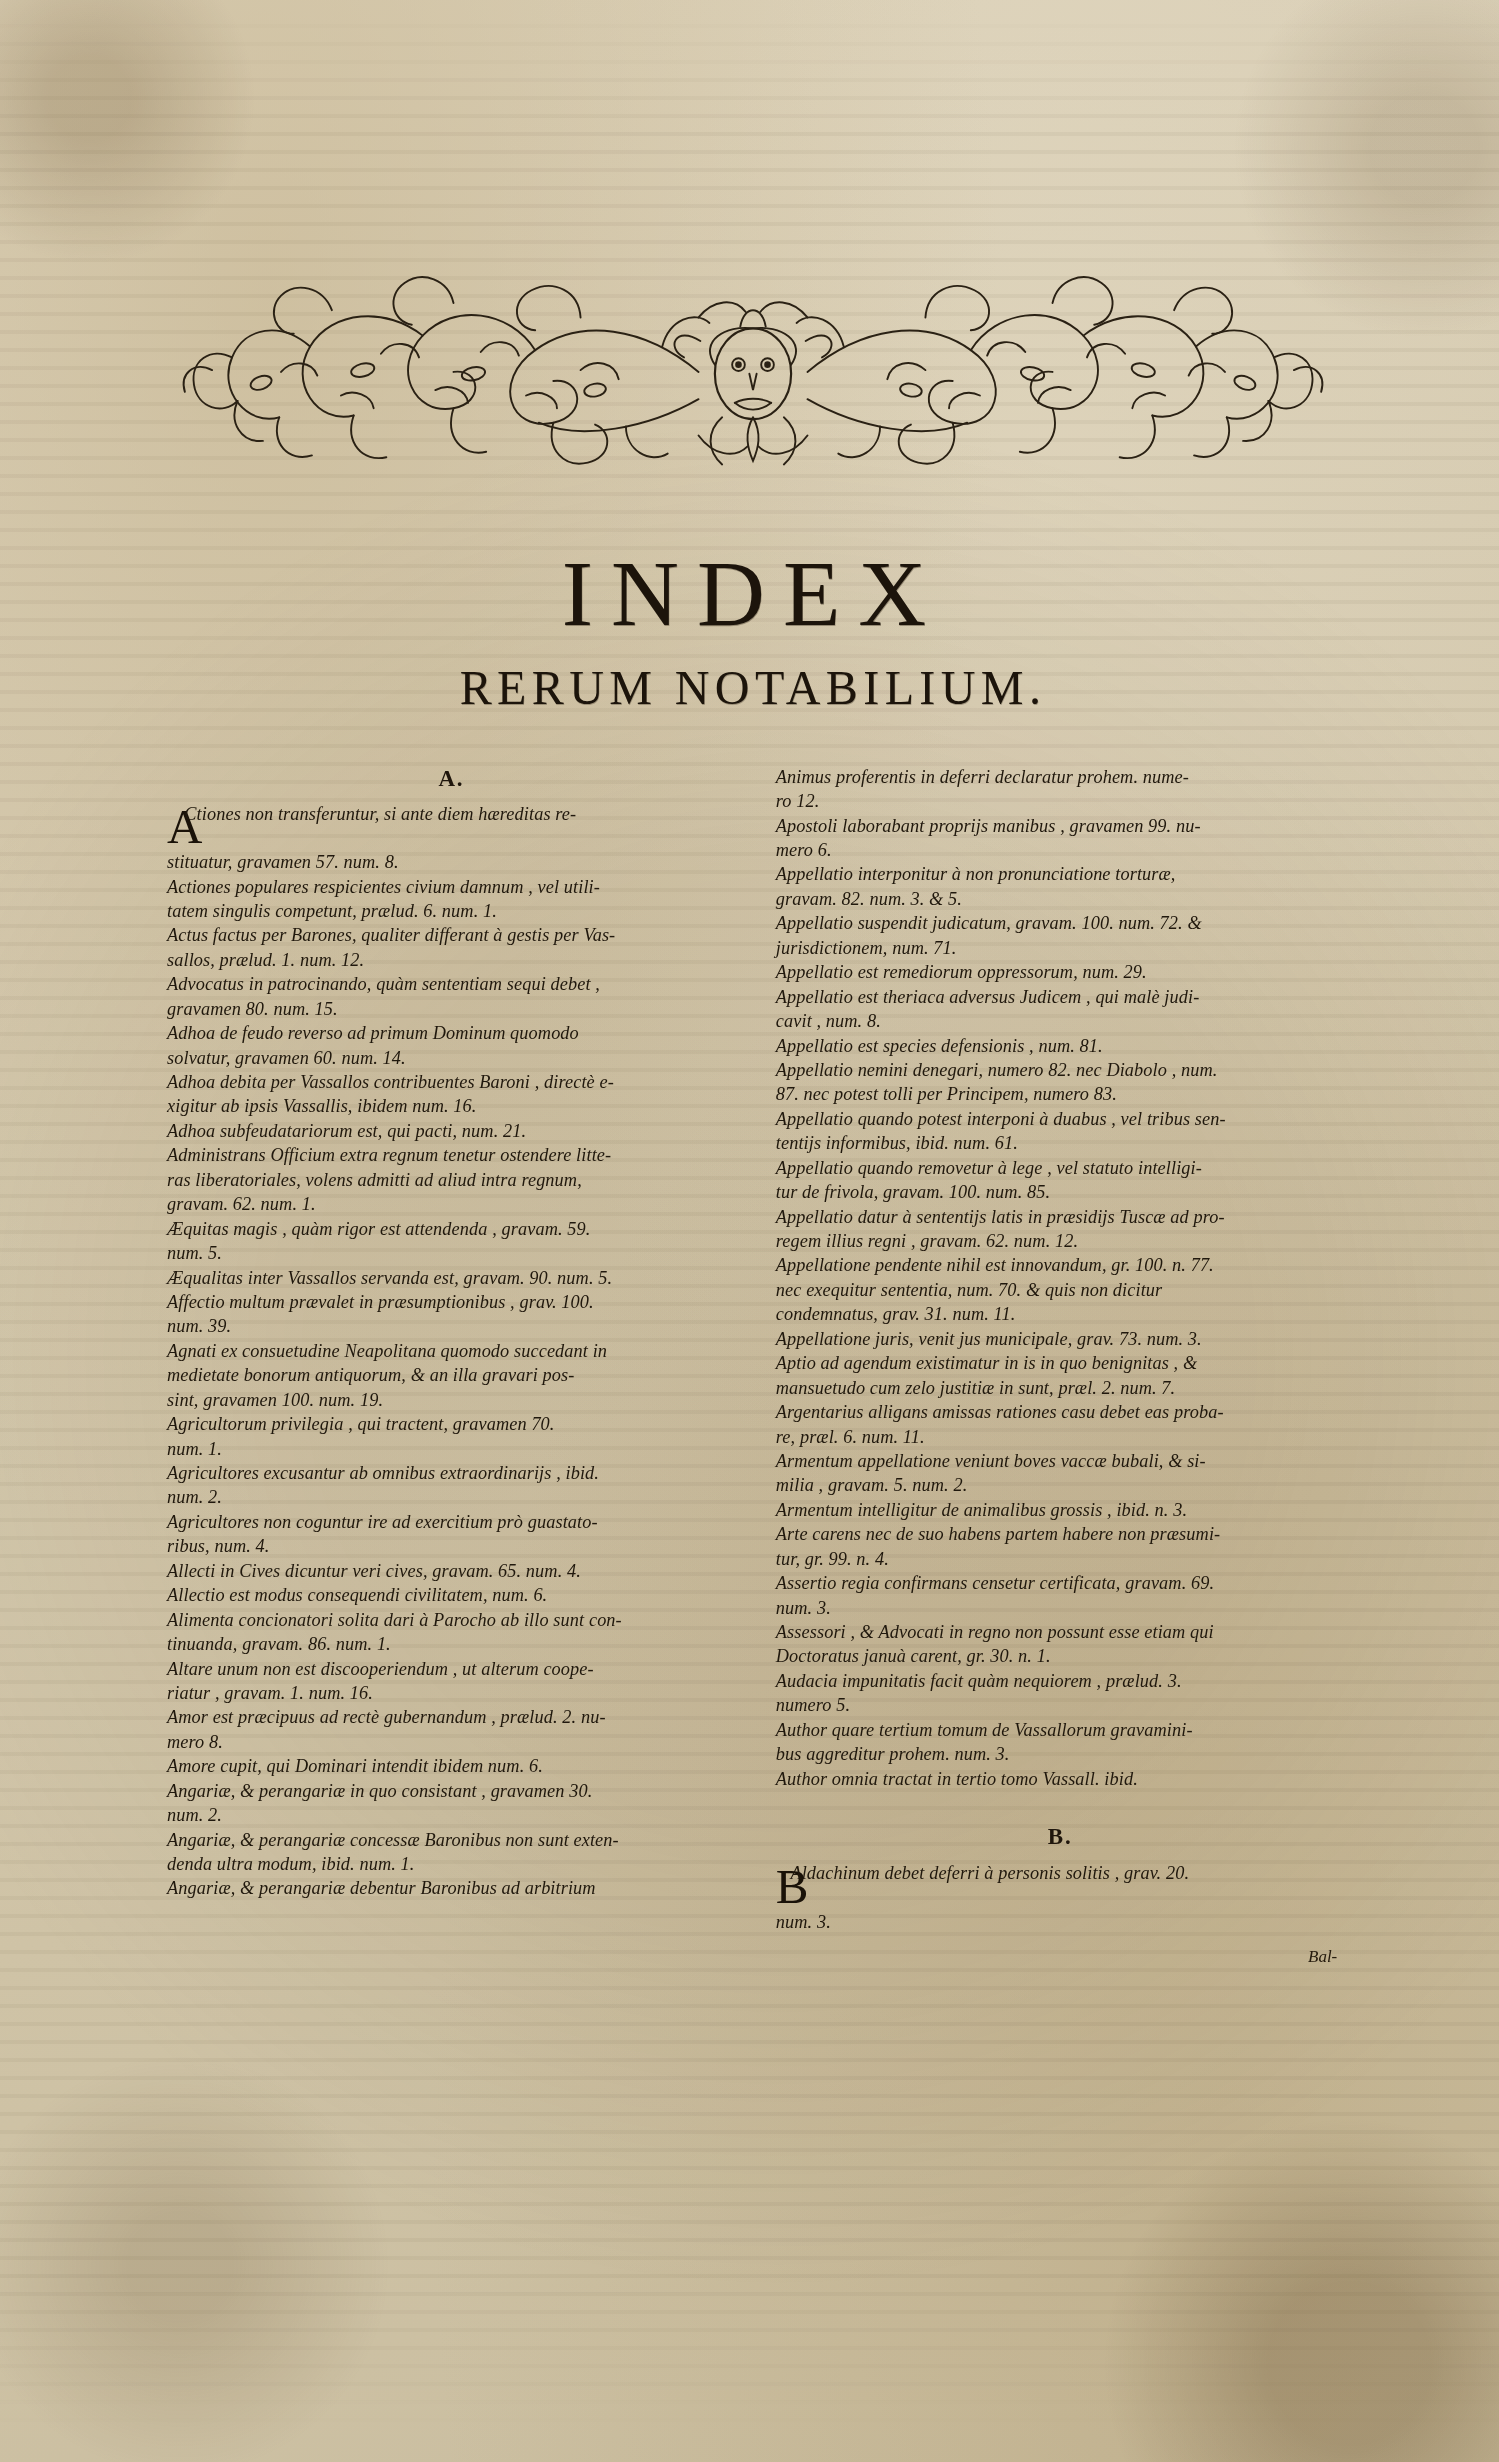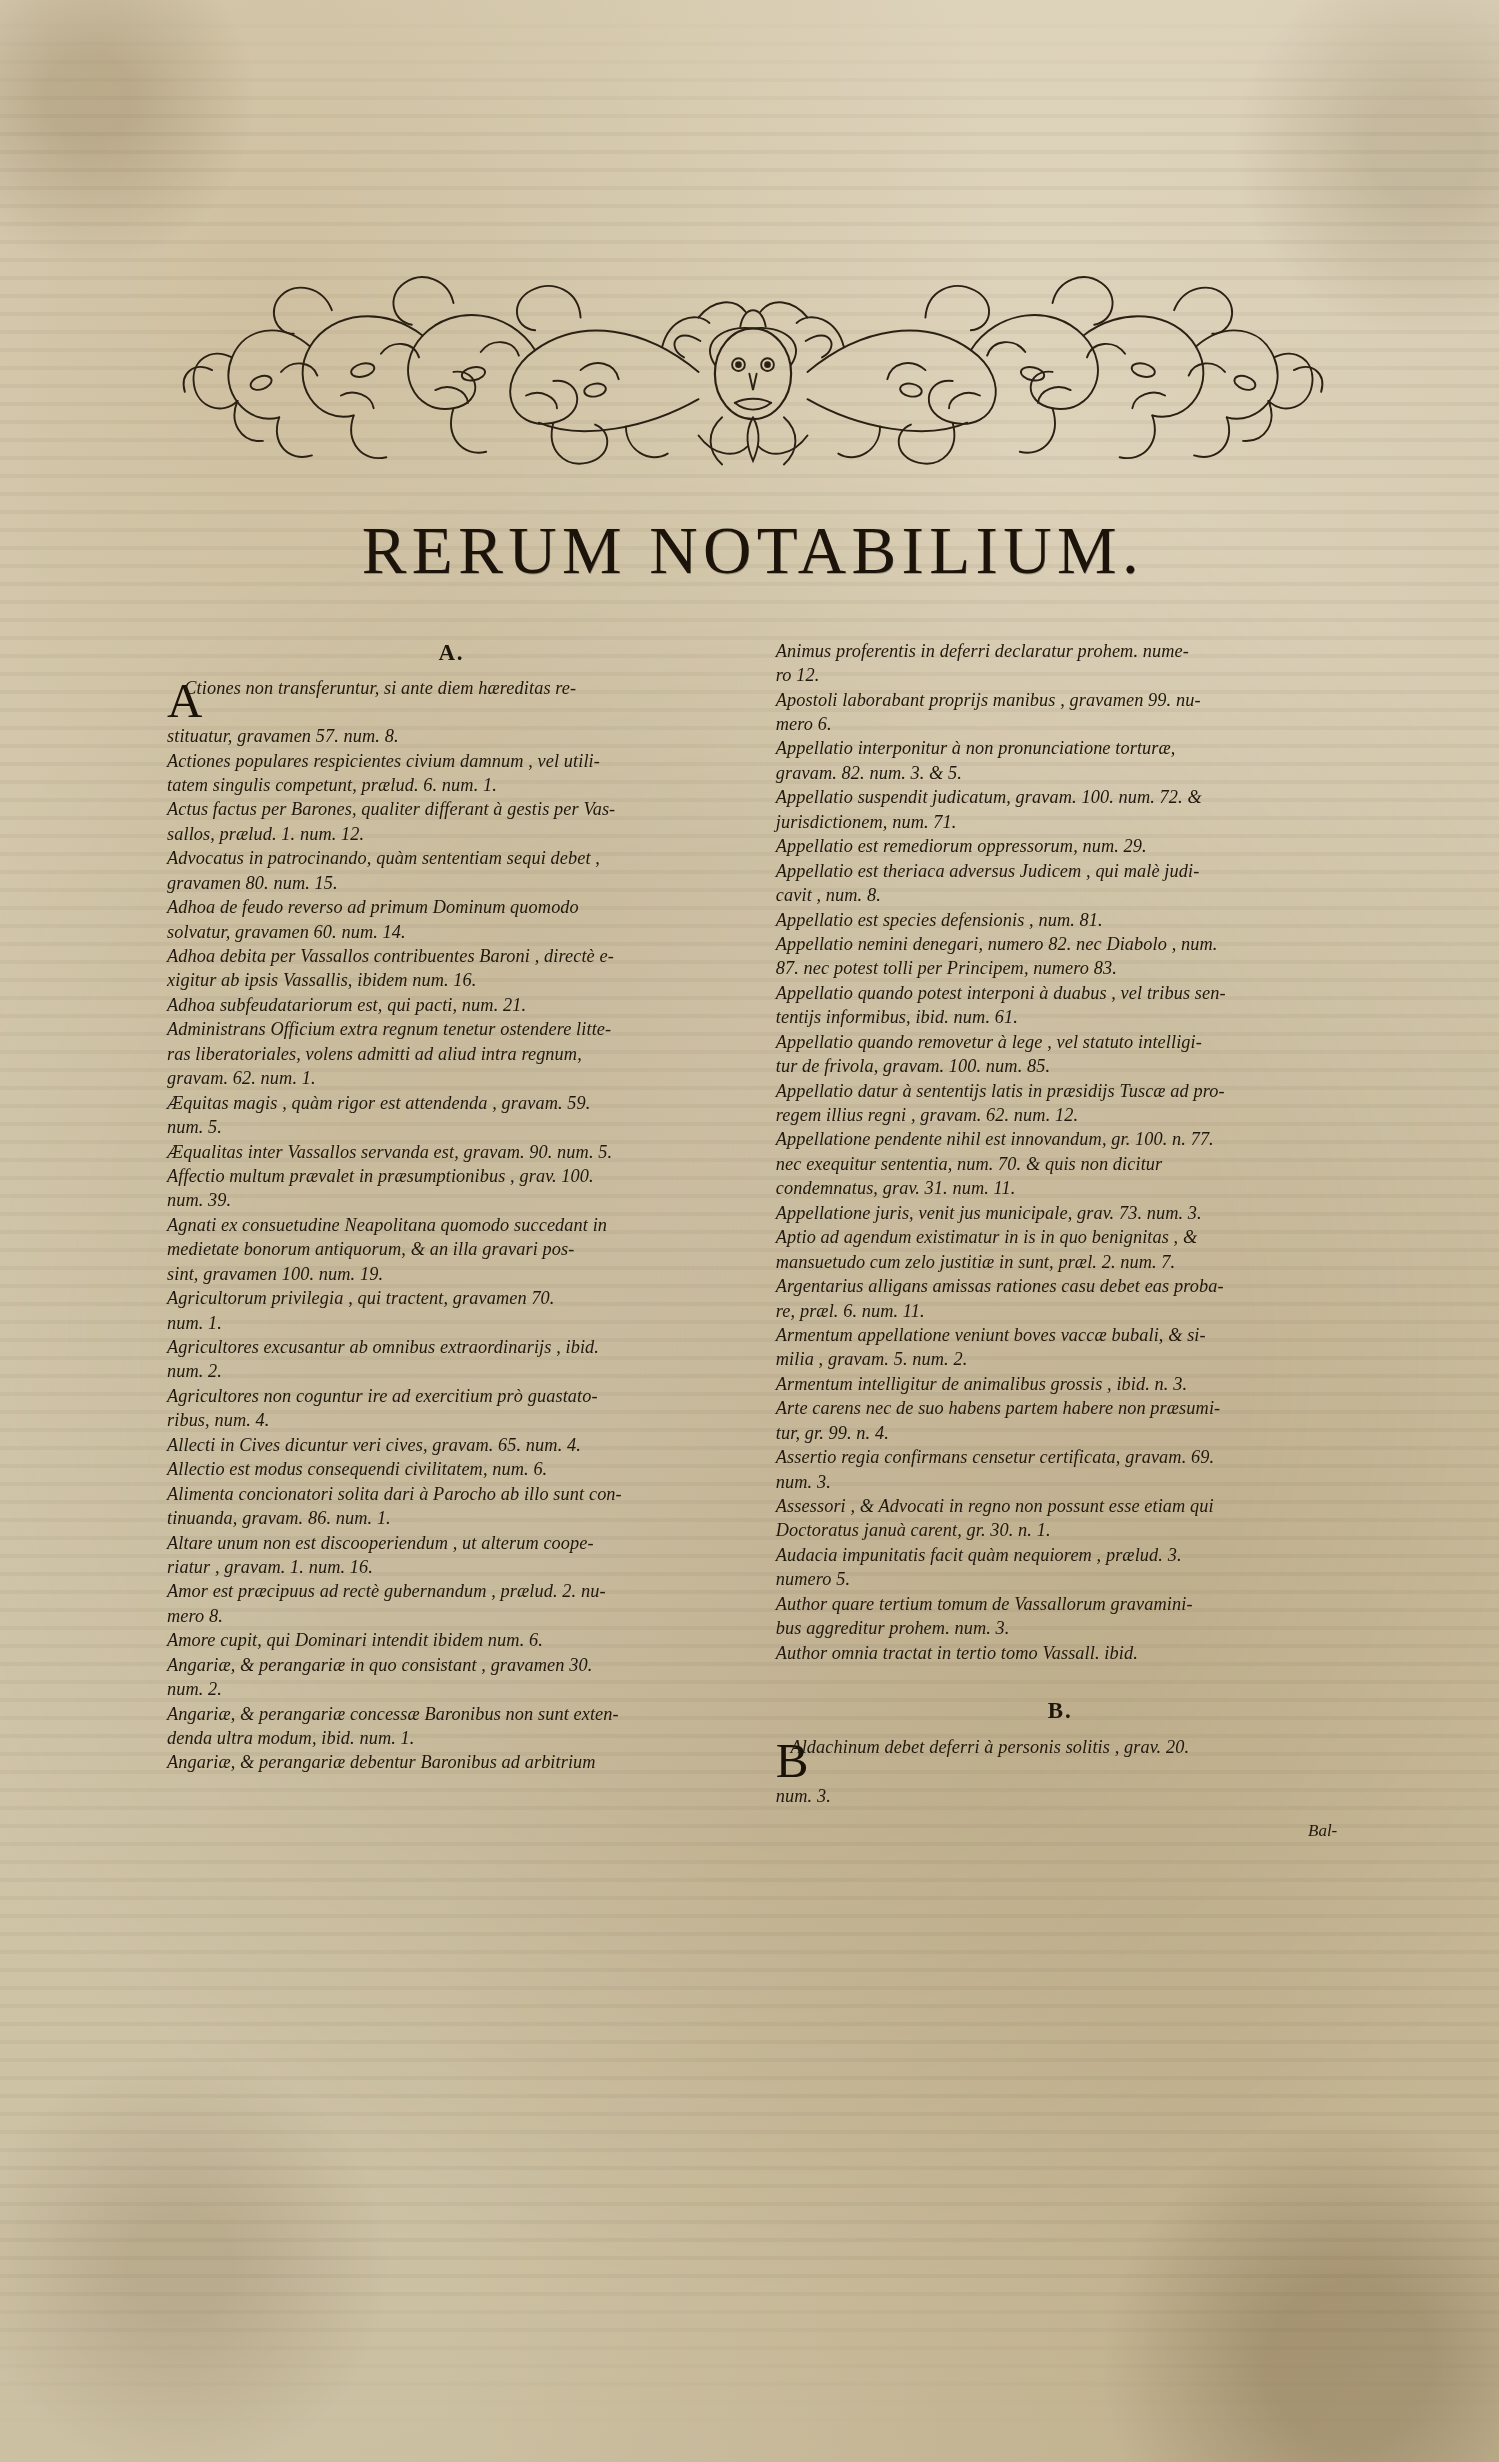--- a/index.html
+++ b/index.html
@@ -77,21 +77,21 @@
     font-family: "Liberation Serif", serif;
     font-size: 94px;
     letter-spacing: 18px;
     margin-top: 40px;
     color: #20180f;
     text-shadow: 0.5px 0.5px 0 rgba(40,30,15,0.35);
   }
   .title-sub {
     text-align: center;
     font-family: "Liberation Serif", serif;
-    font-size: 67px;
+    font-size: 48px;
     letter-spacing: 5.4px;
     margin-top: 12.7px;
     color: #20180f;
     text-shadow: 0.5px 0.5px 0 rgba(40,30,15,0.3);
   }
 
   
   .columns {
     display: flex;
     margin-top: 51px;
@@ -244,20 +244,21 @@
           <ellipse cx="230" cy="118" rx="13" ry="7" transform="rotate(-14 230 118)"></ellipse>
           <ellipse cx="352" cy="122" rx="13" ry="7" transform="rotate(-12 352 122)"></ellipse>
           <ellipse cx="486" cy="140" rx="12" ry="7" transform="rotate(-10 486 140)"></ellipse>
           <path d="M64,118 C44,108 28,122 34,142"></path>
           <path d="M600,60 C616,40 640,38 652,54"></path>
           <path d="M600,190 C616,212 640,216 654,202"></path>
         </g>
       </g>
     </svg>
 
+    <div class="title-main">INDEX</div>
     <div class="title-sub">RERUM NOTABILIUM.</div>
 
     <div class="columns">
 
       <div class="col col-left">
         <div class="section-letter">A.</div>
 
         <p class="entry dropcap-entry">
           <span class="dropcap">A</span>
           <span>Ctiones non transferuntur, si ante diem hæreditas re-</span>

